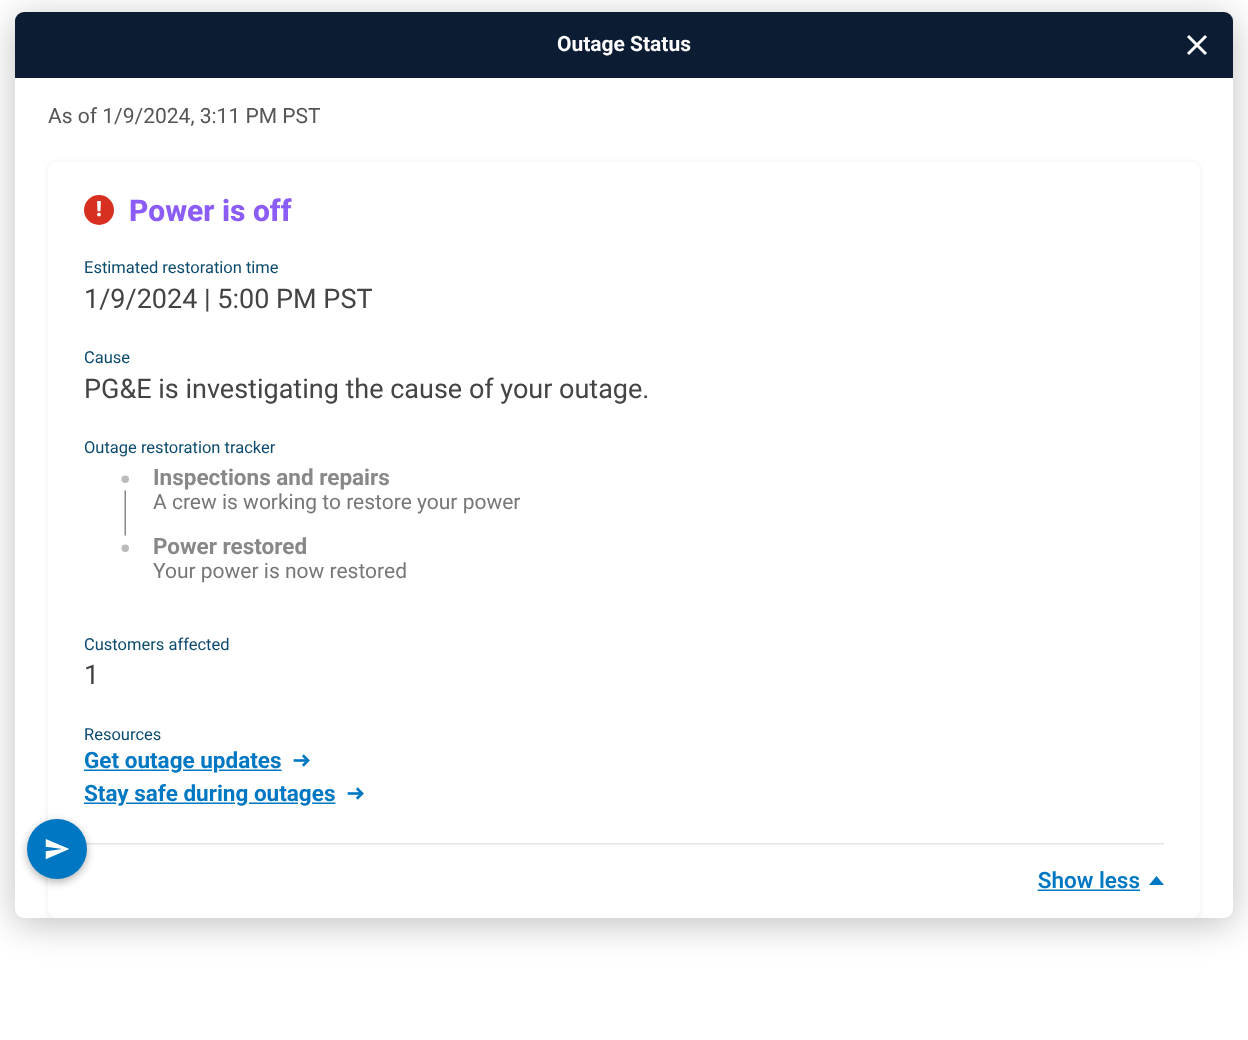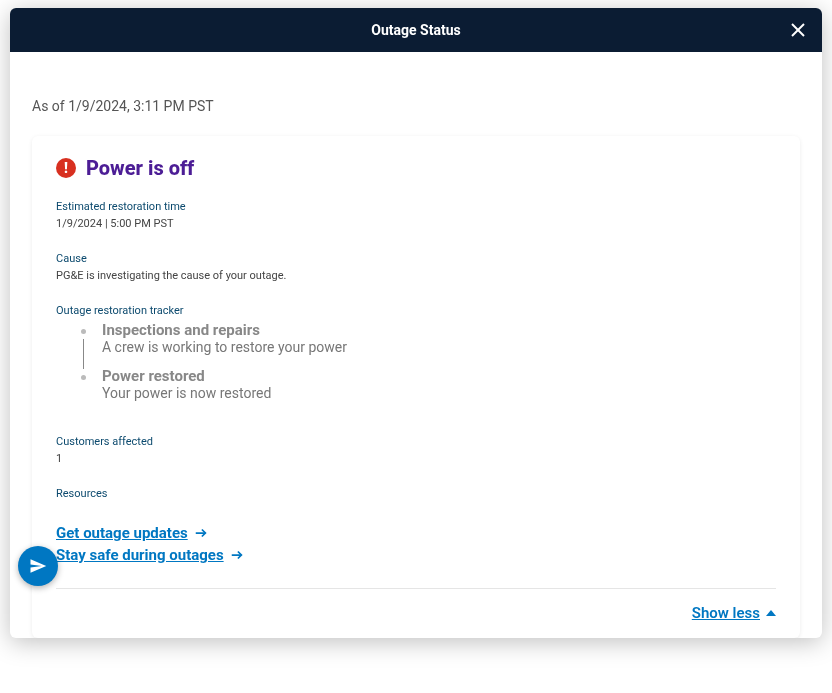--- a/index.html
+++ b/index.html
@@ -43,21 +43,20 @@
       align-items: center;
       justify-content: center;
       cursor: pointer;
       color: #fff;
     }
     .close-btn svg { stroke: #fff; }
     .asof {
       padding: 18px 22px 12px 22px;
       color: #555;
       font-size: 14px;
-      margin-top: 28px;
     }
     .card {
       margin: 10px 22px 0 22px;
       background: #fff;
       border-radius: 6px;
       padding: 20px 24px 16px 24px;
       box-shadow: 0 1px 4px rgba(0,0,0,0.08);
     }
     .status-row {
       display: flex;
@@ -77,30 +76,30 @@
     }
     .alert-icon span {
       color: #fff;
       font-weight: 900;
       font-size: 14px;
       line-height: 1;
     }
     .status-title {
       font-size: 20px;
       font-weight: 800;
-      color: #4c1d95;
+      color: #8b5cf6;
     }
     .section-label {
       font-size: 11px;
       font-weight: 400;
       color: #0c4a6e;
       margin-bottom: 4px;
     }
     .section-value {
-      font-size: 11px;
+      font-size: 18px;
       color: #444;
       margin-bottom: 22px;
     }
     .tracker {
       margin-bottom: 22px;
       padding-left: 22px;
     }
     .step {
       position: relative;
       padding-left: 24px;
@@ -252,21 +251,21 @@
 
         <div class="step-title inactive-title">Power restored</div>
         <div class="step-sub">Your power is now restored</div>
       </div>
     </div>
 
     <div class="section-label">Customers affected</div>
     <div class="section-value">1</div>
 
     <div class="resources">
-      <div class="section-label" style="margin-bottom:24px">Resources</div>
+      <div class="section-label" style="margin-bottom:2px">Resources</div>
       <div class="resource-link-row">
         <a class="resource-link">Get outage updates</a>
         <svg class="arrow-right" width="14" height="14" viewBox="0 0 16 16" fill="none" stroke="#0077c2" stroke-width="2">
           <line x1="2" y1="8" x2="13" y2="8"></line>
           <polyline points="9,4 13,8 9,12"></polyline>
         </svg>
       </div>
       <div class="resource-link-row">
         <a class="resource-link">Stay safe during outages</a>
         <svg class="arrow-right" width="14" height="14" viewBox="0 0 16 16" fill="none" stroke="#0077c2" stroke-width="2">

